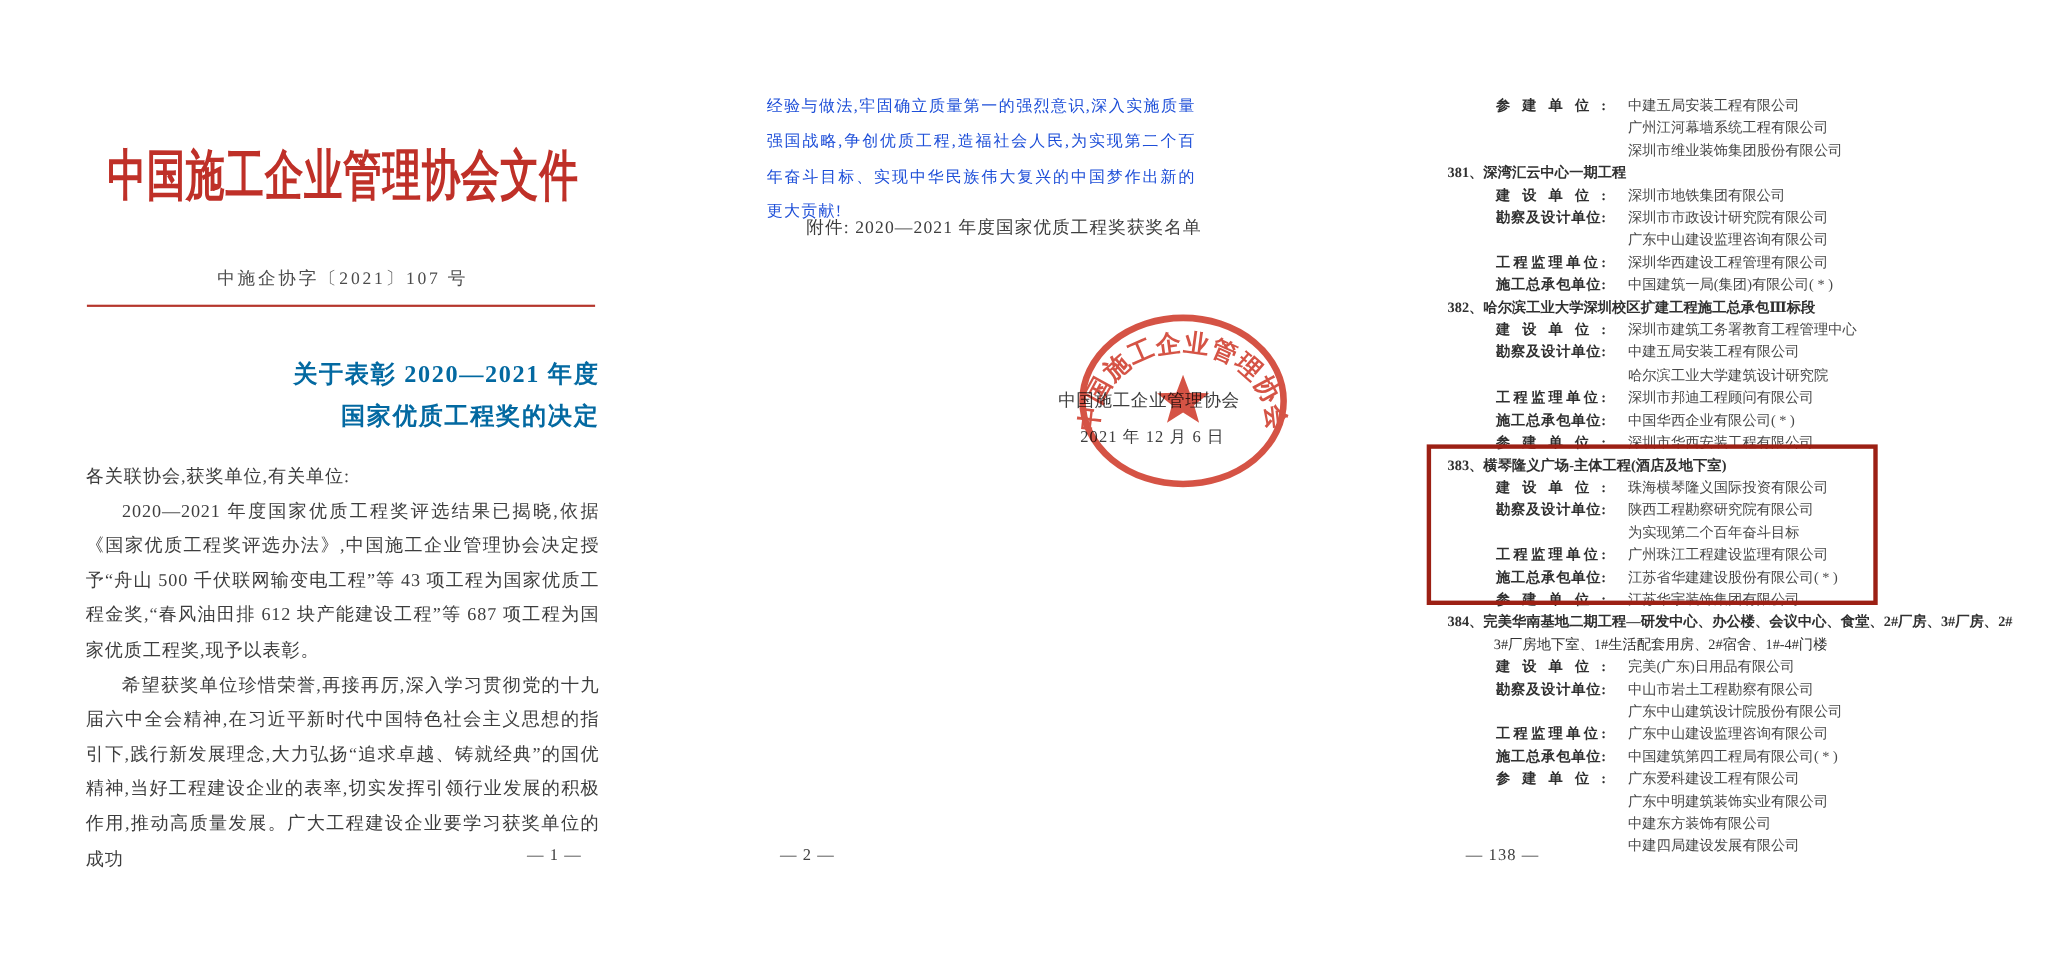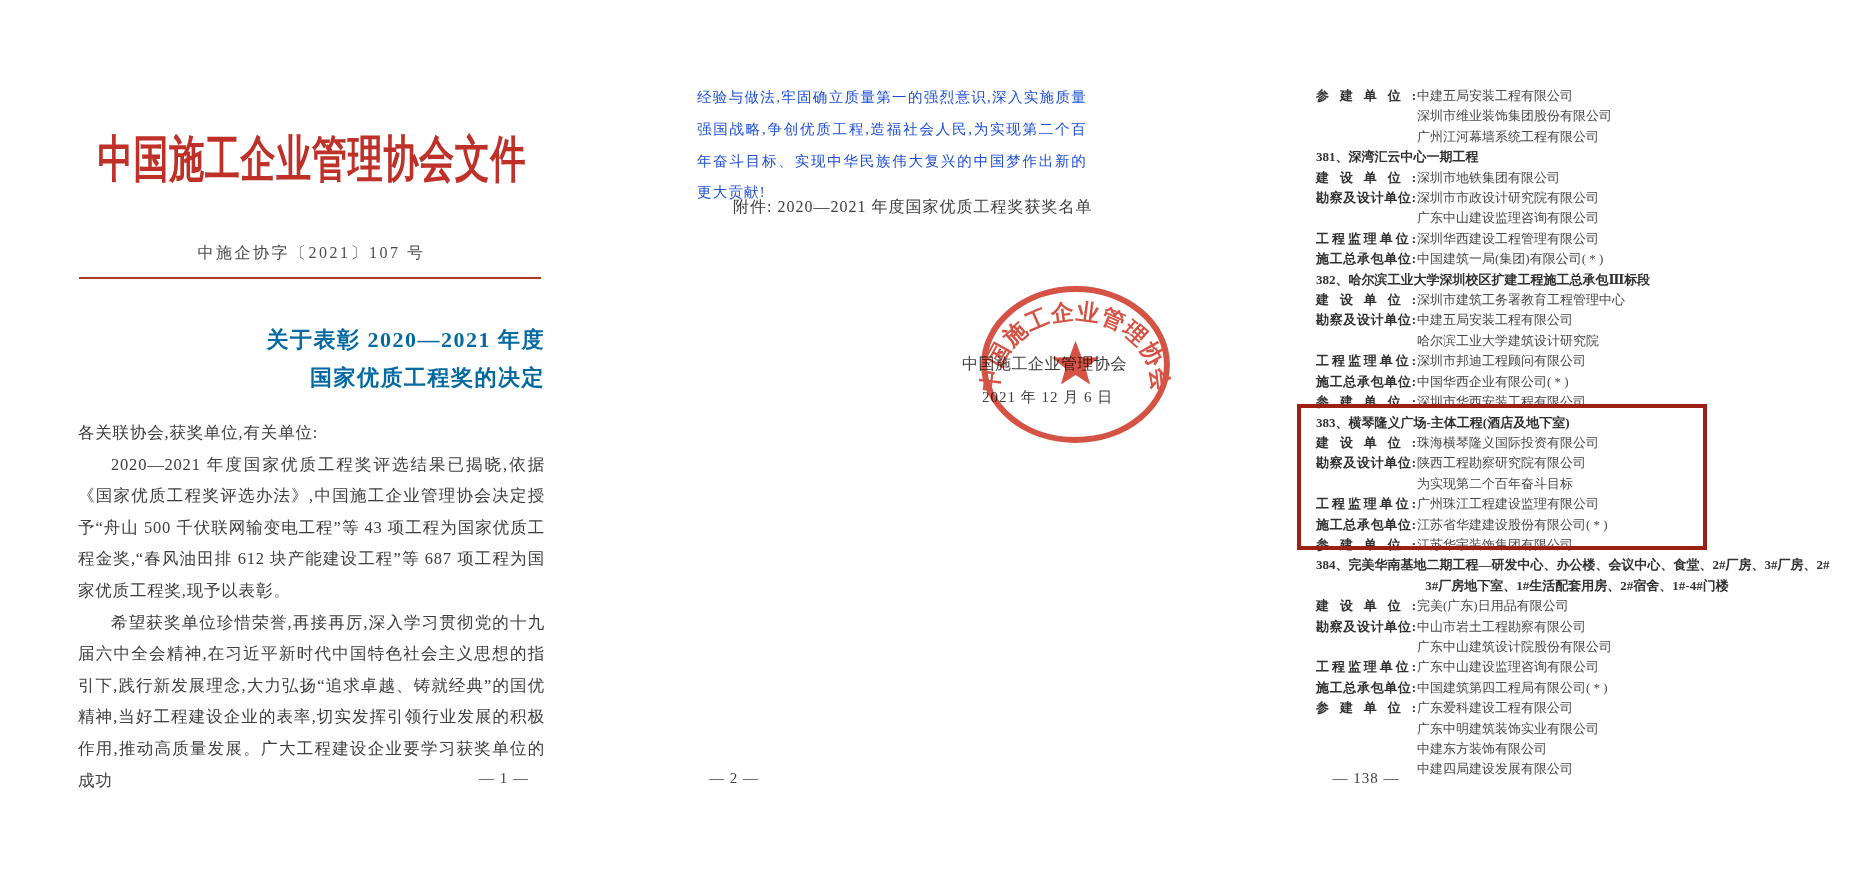--- a/index.html
+++ b/index.html
@@ -30,26 +30,26 @@
     font-size:14.5px;line-height:31.8px;letter-spacing:1.2px;color:#1d4ed8;text-align:justify;}
   .p2-attach{position:absolute;left:733px;top:197px;font-size:16px;letter-spacing:1px;color:#3d3d3d;white-space:nowrap;}
   .p2-sign-org{position:absolute;left:962px;top:354px;font-size:16px;letter-spacing:0.5px;color:#3d3d3d;white-space:nowrap;}
   .p2-sign-date{position:absolute;left:982px;top:388px;font-size:15px;letter-spacing:1px;color:#3d3d3d;white-space:nowrap;}
   .seal{position:absolute;left:976px;top:283px;width:199px;height:163px;opacity:0.88;mix-blend-mode:multiply;}
   
   .p3-list{position:absolute;left:1316px;top:86px;width:480px;
     font-size:13px;line-height:20.4px;color:#474747;}
   .p3-row{display:flex;white-space:nowrap;}
   .p3-label{flex:none;width:100px;text-align:justify;text-align-last:justify;
-    font-weight:600;color:#303030;}
-  .p3-value{margin-left:1px;}
+    font-weight:600;color:#303030;margin-left:44px;}
+  .p3-value{margin-left:20px;}
   .p3-row.cont .p3-label{visibility:hidden;}
   .p3-row.project{font-weight:600;color:#303030;align-items:flex-end;}
   .p3-row.project .p3-value{margin-left:0;}
-  .p3-row.project2{font-weight:700;color:#303030;justify-content:center;}
+  .p3-row.project2{font-weight:400;color:#303030;}
   .p3-row.project2 .p3-value{margin-left:42px;}
   .highlight-box{position:absolute;left:1297px;top:404px;width:410px;height:146px;
     border:4px solid #9c2014;box-sizing:border-box;}
 </style>
 </head>
 <body>
 
 <div class="canvas">
 
   <div class="p1-org">
@@ -96,28 +96,28 @@
 
   <div class="p3-list">
 
       <div class="p3-row labeled">
         <span class="p3-label">参建单位:</span>
         <span class="p3-value">中建五局安装工程有限公司</span>
       </div>
 
       <div class="p3-row cont">
         <span class="p3-label">参建单位:</span>
+        <span class="p3-value">广州江河幕墙系统工程有限公司</span>
+      </div>
+
+      <div class="p3-row cont">
+        <span class="p3-label">参建单位:</span>
         <span class="p3-value">深圳市维业装饰集团股份有限公司</span>
       </div>
 
-      <div class="p3-row cont">
-        <span class="p3-label">参建单位:</span>
-        <span class="p3-value">广州江河幕墙系统工程有限公司</span>
-      </div>
-
       <div class="p3-row project">
 
         <span class="p3-value">381、深湾汇云中心一期工程</span>
       </div>
 
       <div class="p3-row labeled">
         <span class="p3-label">建设单位:</span>
         <span class="p3-value">深圳市地铁集团有限公司</span>
       </div>
 

